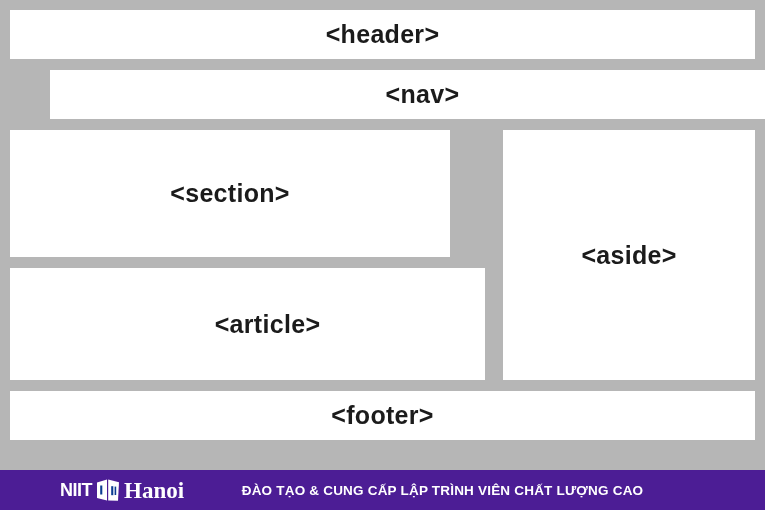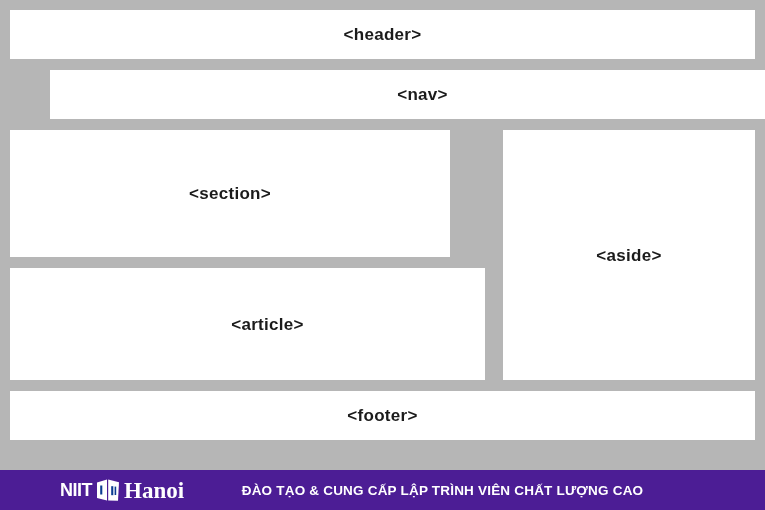--- a/index.html
+++ b/index.html
@@ -25,21 +25,21 @@
   .box {
     position: absolute;
     background: #ffffff;
     display: flex;
     align-items: center;
     justify-content: center;
     box-sizing: border-box;
   }
   .box-label {
     color: #1b1b1b;
-    font-size: 17px;
+    font-size: 25px;
     font-weight: 700;
     letter-spacing: 0.3px;
     line-height: 1;
     font-family: "Liberation Sans", sans-serif;
     white-space: nowrap;
   }
 
   
   #header-block  { left: 10px;  top: 10px;  width: 745px; height: 49px; }
   #nav-block     { left: 10px;  top: 70px;  width: 745px; height: 49px; margin-left: 40px; }

